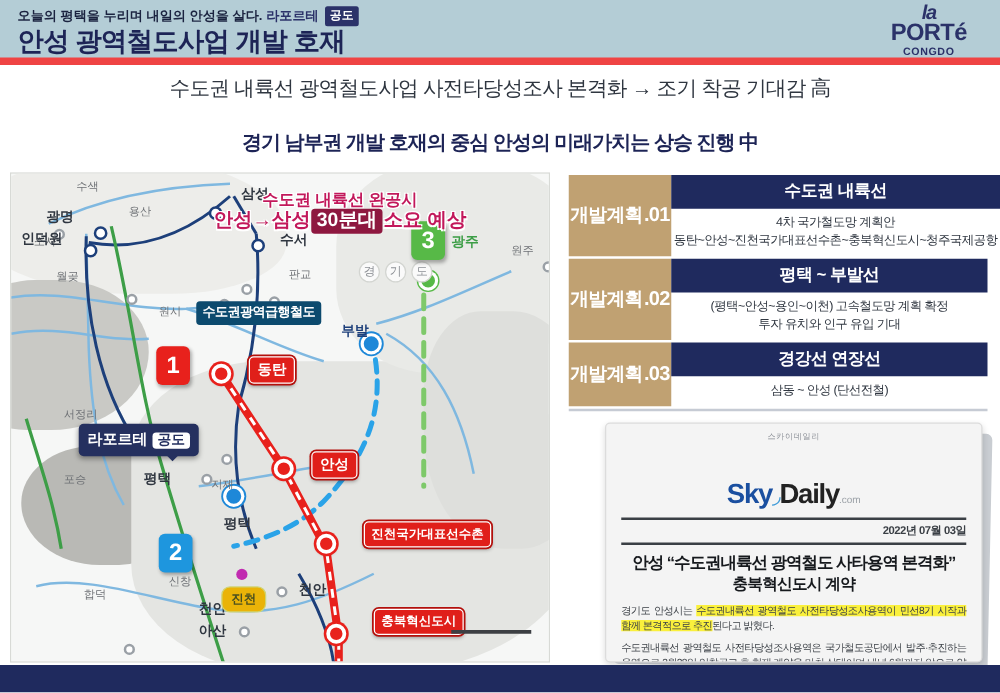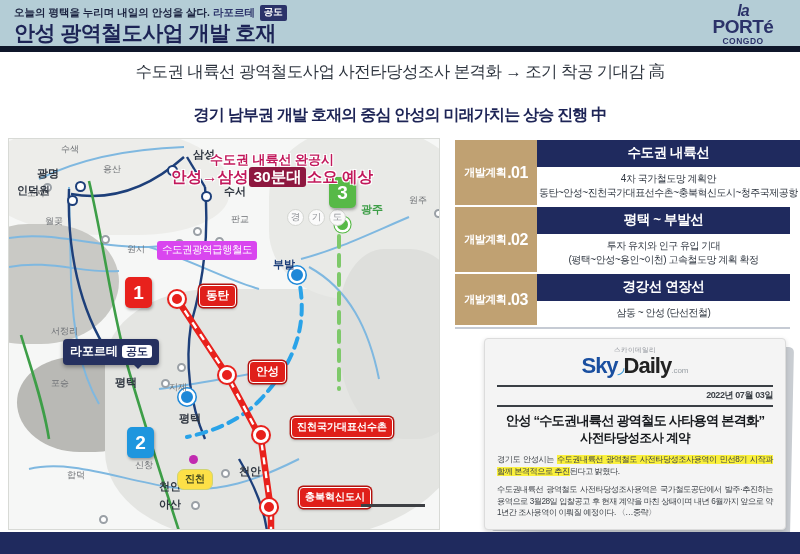--- a/index.html
+++ b/index.html
@@ -6,21 +6,21 @@
   html, body {
     width: 800px; height: 554px;
     font-family: "Liberation Sans", "DejaVu Sans", sans-serif;
     background: #ffffff; overflow: hidden;
   }
   #page { position: relative; width: 800px; height: 554px; background: #fff; }
 
   
   .header {
     position: absolute; left: 0; top: 0; width: 800px; height: 52px;
-    background: #b4cdd6; border-bottom: 6px solid #0f172a;
+    background: #b4cdd6; border-bottom: 6px solid #ef4444;
   }
   .hdr-tagline {
     position: absolute; left: 14px; top: 5px;
     font-size: 10.5px; font-weight: 700; color: #1b2340; white-space: nowrap;
   }
   .hdr-brand { color: #2b3269; font-weight: 700; }
   .hdr-badge {
     display: inline-block; background: #2b3269; color: #fff;
     font-size: 9.5px; font-weight: 700; padding: 1px 4px 2px; border-radius: 2px;
     vertical-align: 1px; margin-left: 2px;
@@ -84,26 +84,26 @@
   }
   .tooltip-laporte .chip {
     background: #fff; color: #25305f; border-radius: 3px;
     padding: 0 4px 1px; margin-left: 4px; font-size: 11px;
   }
   .tooltip-laporte::after {
     content: ""; position: absolute; right: 16px; bottom: -8px;
     border: 5px solid transparent; border-top-color: #25305f; border-bottom-width: 4px;
   }
   .gtx-tag {
-    position: absolute; background: #d946ef; color: #fff; font-size: 10.5px;
-    font-weight: 400; padding: 2px 5px 3px; border-radius: 3px; white-space: nowrap;
+    position: absolute; background: #0c4a6e; color: #fff; font-size: 10.5px;
+    font-weight: 700; padding: 2px 5px 3px; border-radius: 3px; white-space: nowrap;
     letter-spacing: -0.5px;
   }
   .region-chip {
-    position: absolute; background: #fde047; color: #4a4f20; border-radius: 7px;
+    position: absolute; background: #eab308; color: #4a4f20; border-radius: 7px;
     font-size: 10px; font-weight: 700; padding: 2px 7px 3px; white-space: nowrap;
     border: 1px solid #cfd474;
   }
   .gi-do { position: absolute; display: flex; gap: 4px; }
   .gi-do span {
     width: 17px; height: 17px; border-radius: 50%; background: #fafafa;
     border: 1px solid #d3d5d1; font-size: 9.5px; color: #8e9196;
     display: flex; align-items: center; justify-content: center;
   }
   .num-badge {
@@ -130,21 +130,21 @@
   .scalebar { position: absolute; right: 14px; bottom: 22px; width: 64px; height: 3px; background: #3c3f43; }
 
   
   .plan-table { position: absolute; left: 455px; top: 140px; width: 335px; }
   .plan-row { display: flex; margin-bottom: 2px; }
   .plan-left {
     width: 82px; flex: 0 0 82px; background: #c0a172; color: #fff;
     display: flex; align-items: center; justify-content: center;
     font-weight: 700; letter-spacing: -0.5px;
   }
-  .plan-left .lbl { font-size: 11px; }
+  .plan-left .lbl { font-size: 15px; }
   .plan-left .no { font-size: 16px; margin-left: 1px; }
   .plan-right { flex: 1; }
   .plan-head {
     background: #1f2a5e; color: #fff; text-align: center;
     font-size: 13.5px; font-weight: 700; padding: 4px 0 5px; letter-spacing: -0.4px;
   }
   .plan-body { text-align: center; padding: 5px 2px 5px; }
   .plan-body div {
     font-size: 10px; color: #2f3640; line-height: 14px; letter-spacing: -0.5px; white-space: nowrap;
   }
@@ -156,21 +156,21 @@
     background: #c9cdd2; border-radius: 5px; transform: rotate(1.2deg);
   }
   .news-card {
     position: absolute; left: 484px; top: 338px; width: 302px; height: 192px;
     background: #f4f4f4; border: 1px solid #dcdcdc; border-radius: 4px;
     padding: 6px 12px 8px; overflow: hidden;
     box-shadow: 0 2px 5px rgba(0,0,0,.15);
   }
   .sd-logo { text-align: center; padding-top: 1px; }
   .sd-kr { font-size: 6.5px; color: #8d9198; letter-spacing: 0.5px; line-height: 8px; }
-  .sd-en { font-size: 22px; font-weight: 700; line-height: 23px; letter-spacing: -1px; }
+  .sd-en { font-size: 22px; font-weight: 700; line-height: 23px; letter-spacing: -1px; margin-top: 29px; }
   .sd-sky { color: #1a4fa0; }
   .sd-swoosh { color: #3d9ad8; font-size: 18px; }
   .sd-daily { color: #222; }
   .sd-com { font-size: 8px; color: #9aa0a6; font-weight: 400; letter-spacing: 0; }
   .sd-rule { height: 2px; background: #3a3f45; margin: 3px 0 2px; }
   .sd-date { text-align: right; font-size: 9px; font-weight: 700; color: #3a3f45; letter-spacing: -0.4px; }
   .sd-hl-rule { height: 2px; background: #3a3f45; margin: 3px 0 5px; }
   .sd-title {
     font-size: 13.2px; font-weight: 700; color: #16191d; text-align: center;
     letter-spacing: -0.8px; line-height: 17px;
@@ -296,21 +296,21 @@
     <div class="dot-purple" style="left:180px;top:316px;"></div>
 
     <div class="map-lbl" style="left:52px;top:4px;">수색</div>
     <div class="map-lbl" style="left:18px;top:48px;">소사</div>
     <div class="map-lbl mid" style="left:28px;top:27px;">광명</div>
     <div class="map-lbl" style="left:94px;top:24px;">용산</div>
     <div class="map-lbl mid" style="left:184px;top:8px;">삼성</div>
     <div class="map-lbl mid" style="left:215px;top:45px;">수서</div>
     <div class="map-lbl mid" style="left:8px;top:44px;">인덕원</div>
     <div class="map-lbl" style="left:222px;top:74px;">판교</div>
-    <div class="map-lbl mid" style="left:352px;top:63px;color:#3d9e47;">광주</div>
+    <div class="map-lbl mid" style="left:352px;top:47px;color:#3d9e47;">광주</div>
     <div class="map-lbl" style="left:36px;top:76px;">월곶</div>
     <div class="map-lbl" style="left:118px;top:104px;">원시</div>
     <div class="map-lbl" style="left:200px;top:105px;">어천</div>
     <div class="map-lbl" style="left:400px;top:55px;">원주</div>
     <div class="map-lbl mid" style="left:264px;top:118px;color:#1d3f7a;">부발</div>
     <div class="map-lbl" style="left:42px;top:186px;">서정리</div>
     <div class="map-lbl" style="left:160px;top:242px;">지제</div>
     <div class="map-lbl" style="left:42px;top:238px;">포승</div>
     <div class="map-lbl mid" style="left:106px;top:236px;">평택</div>
     <div class="map-lbl mid" style="left:170px;top:272px;">평택</div>
@@ -370,22 +370,22 @@
     </div>
 
     <div class="plan-row">
       <div class="plan-left">
         <span class="lbl">개발계획</span>
           <span class="no">.02</span>
       </div>
       <div class="plan-right">
         <div class="plan-head">평택 ~ 부발선</div>
         <div class="plan-body">
+          <div>(평택~안성~용인~이천) 고속철도망 계획 확정</div>
           <div>투자 유치와 인구 유입 기대</div>
-          <div>(평택~안성~용인~이천) 고속철도망 계획 확정</div>
         </div>
       </div>
     </div>
 
     <div class="plan-row">
       <div class="plan-left">
         <span class="lbl">개발계획</span>
           <span class="no">.03</span>
       </div>
       <div class="plan-right">
@@ -402,20 +402,20 @@
   <div class="news-shadow"></div>
   <div class="news-card">
     <div class="sd-logo">
       <div class="sd-kr">스카이데일리</div>
       <div class="sd-en"><span class="sd-sky">Sky</span><span class="sd-swoosh">◞</span><span class="sd-daily">Daily</span><span class="sd-com">.com</span></div>
     </div>
     <div class="sd-rule"></div>
     <div class="sd-date">2022년 07월 03일</div>
     <div class="sd-hl-rule"></div>
     <div class="sd-title">안성 “수도권내륙선 광역철도 사타용역 본격화”</div>
-    <div class="sd-subtitle">사전타당성조사 계약</div>
+    <div class="sd-subtitle">충북혁신도시 계약</div>
     <div class="sd-p"><span>경기도 안성시는 </span><span class="sd-mark">수도권내륙선 광역철도 사전타당성조사용역이 민선8기 시작과 함께 본격적으로 추진</span><span>된다고 밝혔다.</span></div>
     <div class="sd-p">수도권내륙선 광역철도 사전타당성조사용역은 국가철도공단에서 발주·추진하는 용역으로 3월28일 입찰공고 후 현재 계약을 마친 상태이며 내년 6월까지 앞으로 약 1년간 조사용역이 이뤄질 예정이다. 〈…중략〉</div>
   </div>
 
   <div class="footer"></div>
 
 </div>
 
 </body></html>

